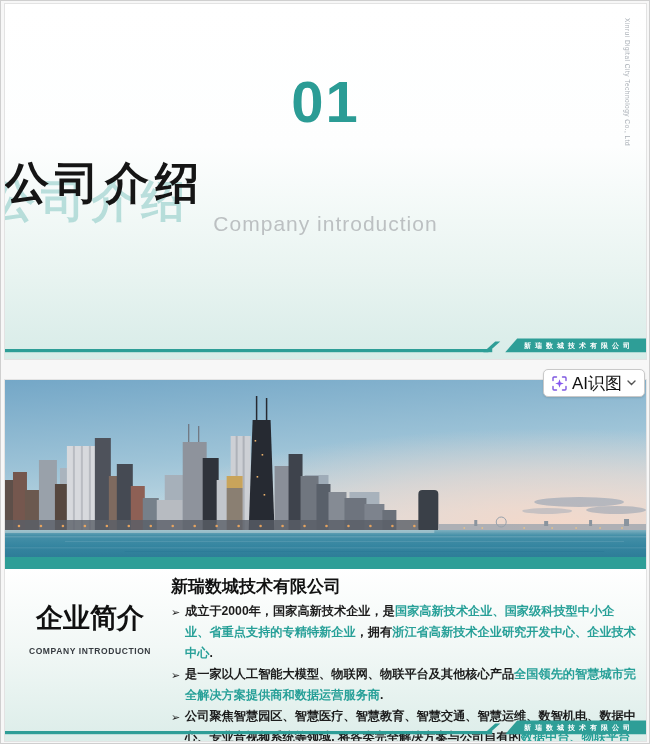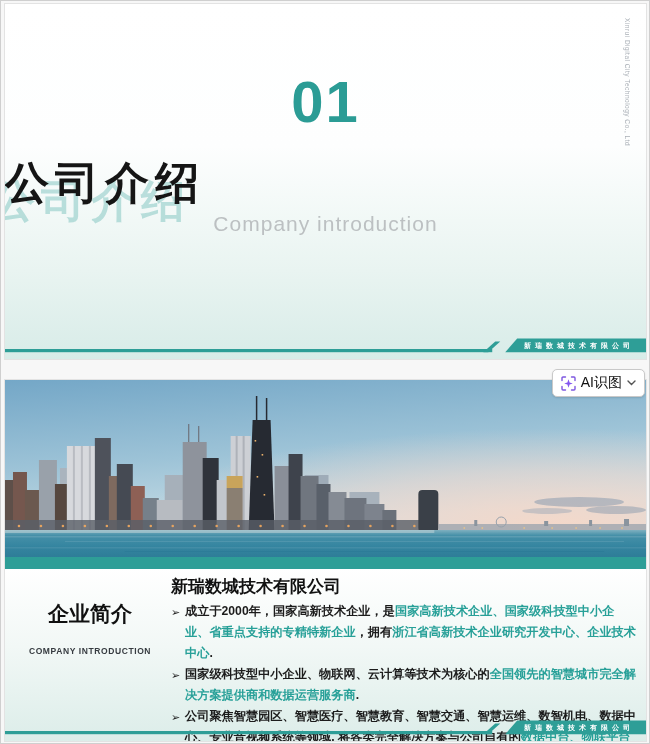--- a/index.html
+++ b/index.html
@@ -33,35 +33,35 @@
   .footer svg{display:block;width:100%;height:18px;}
   .footer-text{position:absolute;right:12px;top:4.5px;font-size:7px;font-weight:bold;
     color:#ffffff;letter-spacing:4px;white-space:nowrap;}
 
   
   .photo{position:absolute;top:0;left:0;width:100%;height:177px;display:block;}
   .photo-band{position:absolute;top:177px;left:0;width:100%;height:12px;background:var(--accent,#2E9E97);}
   .content{position:absolute;top:189px;left:0;right:0;bottom:0;
     background:linear-gradient(180deg,#ffffff 0%,#f2f8f6 45%,#dcede9 100%);}
   .sec-label-cn{position:absolute;left:0;width:170px;top:31px;text-align:center;
-    font-size:21px;font-weight:bold;color:#101010;}
+    font-size:27px;font-weight:bold;color:#101010;}
   .sec-label-en{position:absolute;left:0;width:170px;top:77px;text-align:center;
     font-size:8.5px;font-weight:bold;color:#363b40;letter-spacing:.6px;}
   .content-heading{position:absolute;left:166px;top:6px;font-size:17px;font-weight:bold;color:#111;}
   .bullets{position:absolute;left:166px;top:32px;right:8px;}
   .bullet-item{display:flex;font-size:12.2px;line-height:21px;font-weight:600;color:#1c1c1c;}
   .bullet-marker{flex:none;width:14px;font-size:11px;padding-top:1px;color:#222;}
   .bullet-text{flex:1;}
   .hl{color:var(--highlight,#27A098);font-weight:700;}
 
   
   .ai-btn{position:absolute;top:368px;right:4px;height:26px;display:flex;align-items:center;
     gap:5px;padding:0 8px;background:#ffffff;border:1px solid #c9c9c9;border-radius:5px;
     box-shadow:0 1px 2px rgba(0,0,0,.12);cursor:pointer;z-index:10;}
-  .ai-btn-label{font-size:14px;color:#111;}
+  .ai-btn-label{font-size:17px;color:#111;}
 </style>
 </head>
 <body>
 
 <div class="viewport">
 
   <div class="slide slide1">
     <div class="section-number">01</div>
     <div class="title-wrap">
       <div class="title-echo">公司介绍</div>
@@ -206,21 +206,21 @@
       <div class="sec-label-cn">企业简介</div>
       <div class="sec-label-en">COMPANY INTRODUCTION</div>
       <div class="content-heading">新瑞数城技术有限公司</div>
       <div class="bullets">
           <div class="bullet-item">
             <span class="bullet-marker">➢</span>
             <span class="bullet-text"><span>成立于2000年，国家高新技术企业，是</span><span class="hl">国家高新技术企业、国家级科技型中小企业、省重点支持的专精特新企业</span><span>，拥有</span><span class="hl">浙江省高新技术企业研究开发中心、企业技术中心</span><span>.</span></span>
           </div>
           <div class="bullet-item">
             <span class="bullet-marker">➢</span>
-            <span class="bullet-text"><span>国家级科技型中小企业、物联网、云计算等技术为核心的</span><span class="hl">全国领先的智慧城市完全解决方案提供商和数据运营服务商</span><span>.</span></span>
+            <span class="bullet-text"><span>是一家以人工智能大模型、物联网、物联平台及其他核心产品</span><span class="hl">全国领先的智慧城市完全解决方案提供商和数据运营服务商</span><span>.</span></span>
           </div>
           <div class="bullet-item">
             <span class="bullet-marker">➢</span>
             <span class="bullet-text"><span>公司聚焦智慧园区、智慧医疗、智慧教育、智慧交通、智慧运维、数智机电、数据中心、专业音视频系统等领域. 将各类完全解决方案与公司自有的</span><span class="hl">数据中台、物联平台及其他核心产品</span></span>
           </div>
         </div>
     </div>
 
     <div class="footer">
       <svg viewBox="0 0 642 18" preserveAspectRatio="none">

